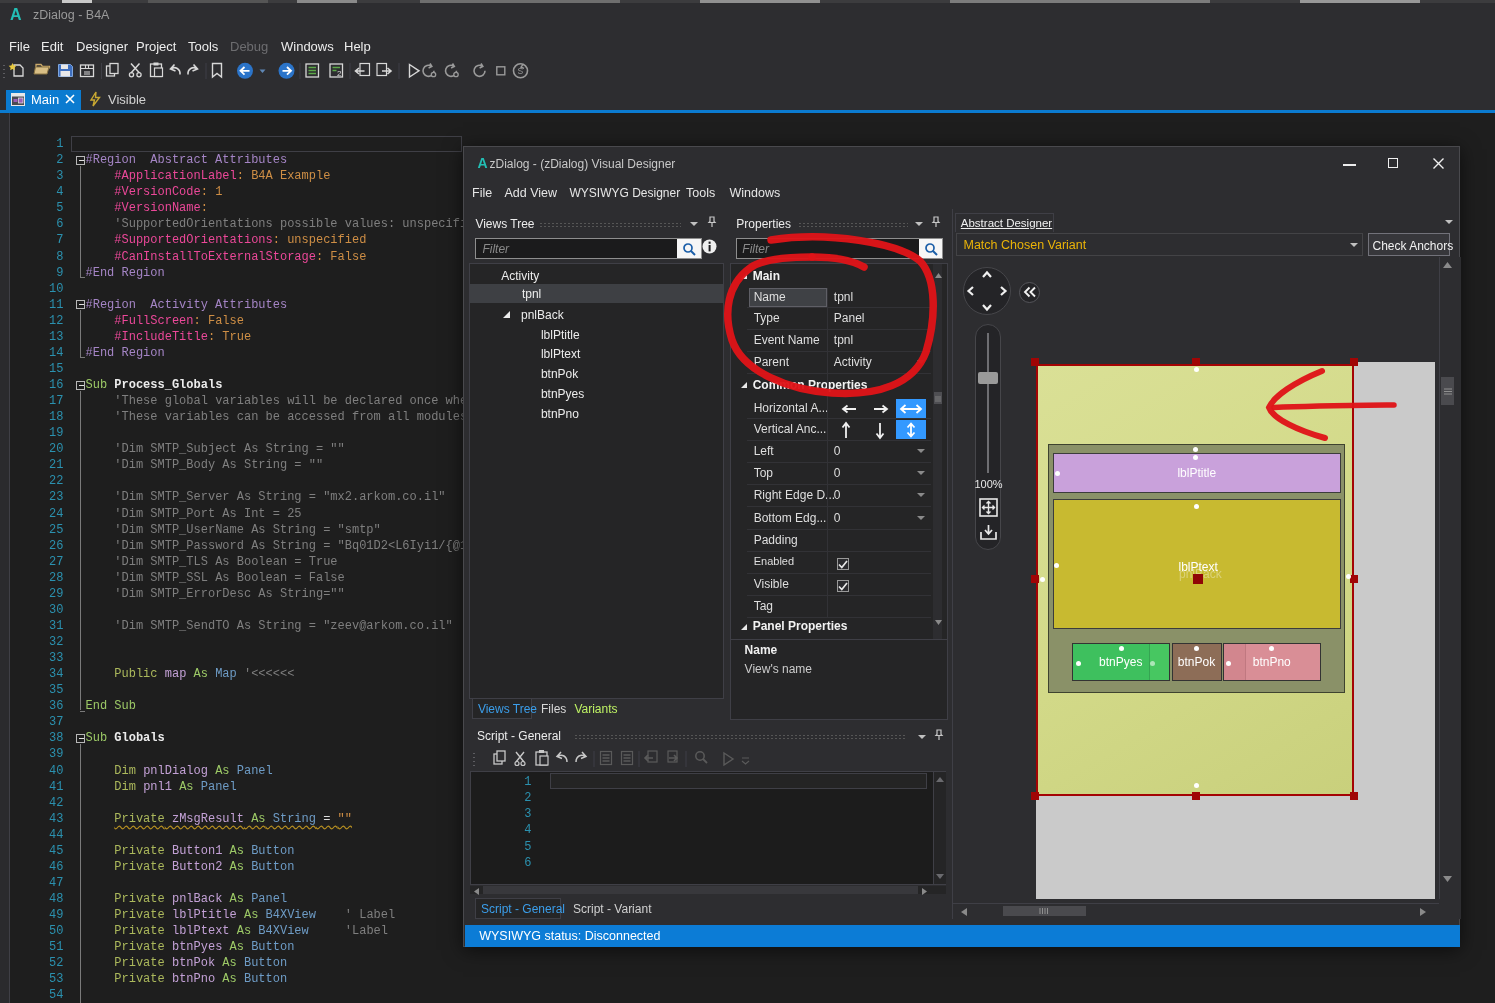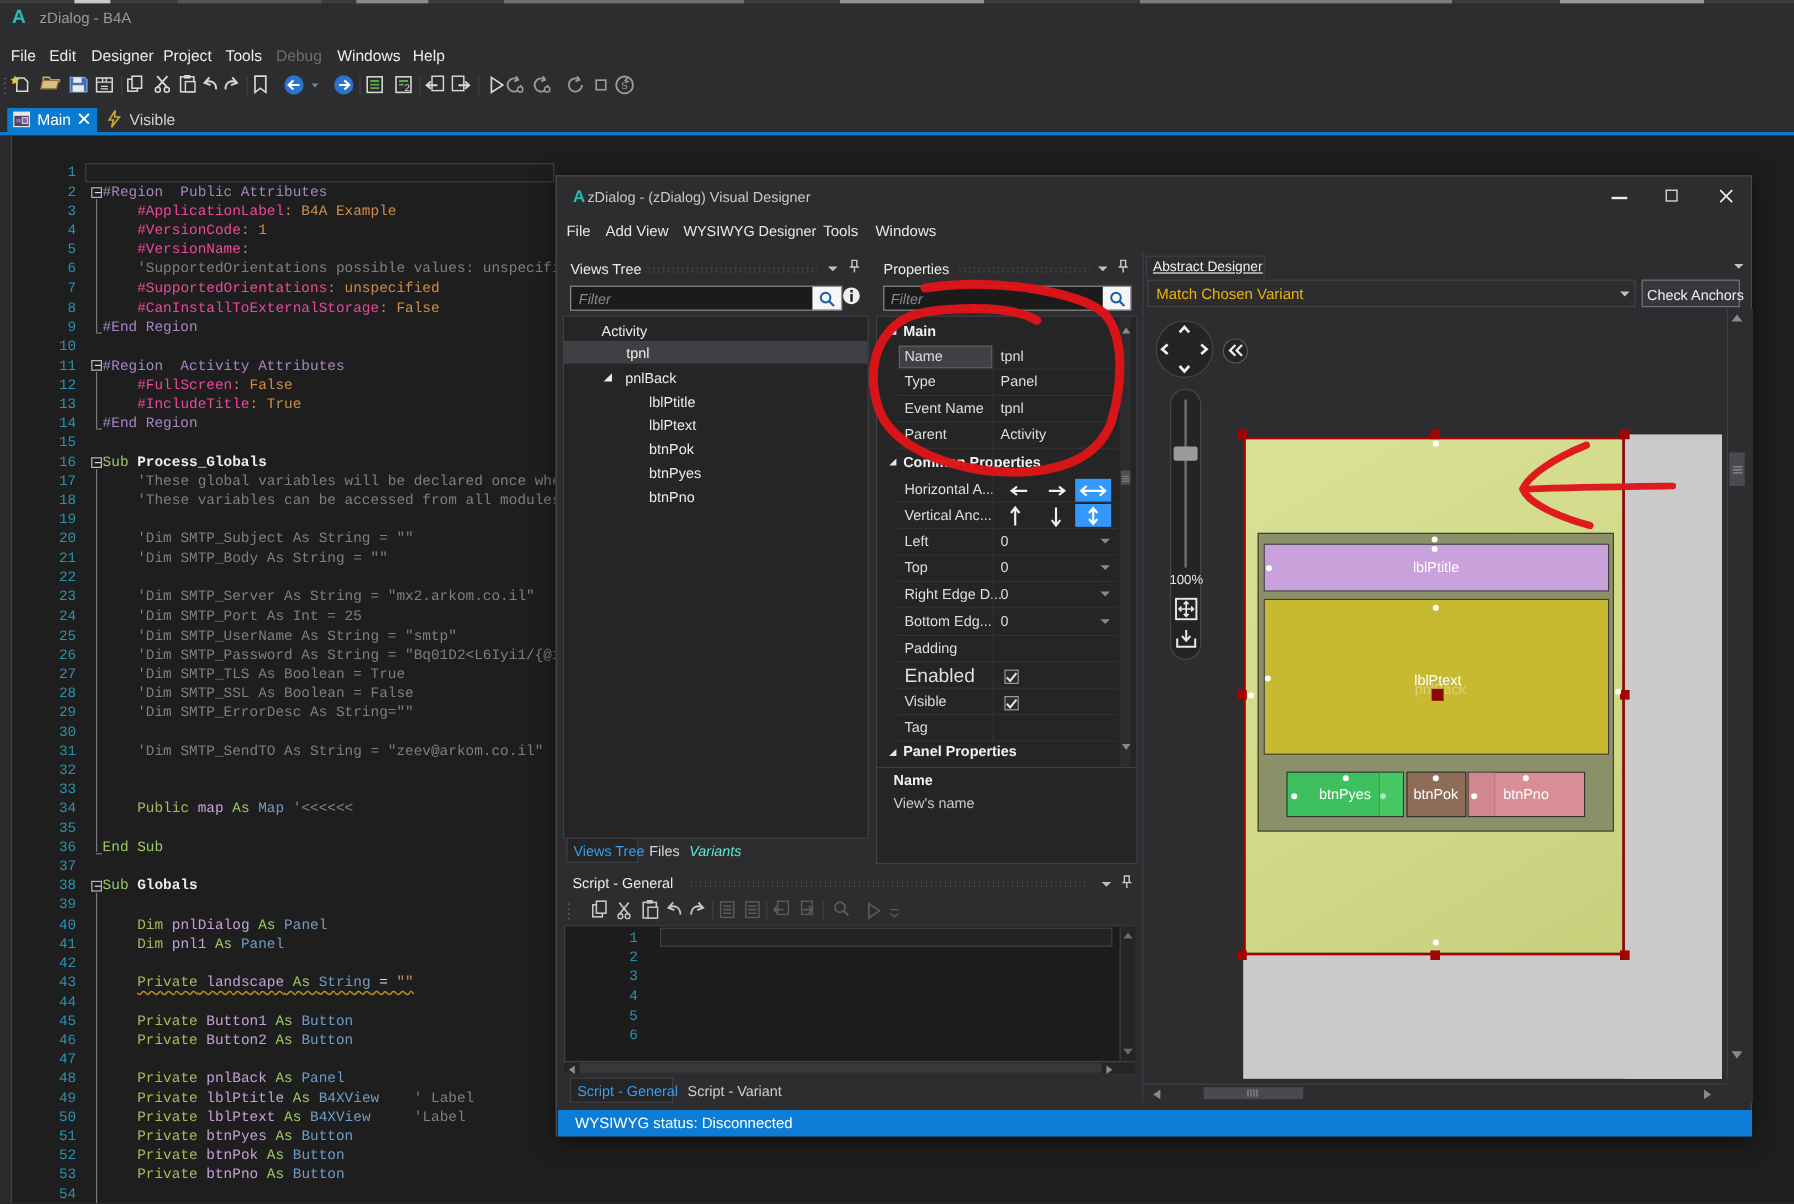--- a/index.html
+++ b/index.html
@@ -210,21 +210,21 @@
 46
 47
 48
 49
 50
 51
 52
 53
 54</div>
   <div id="codebody" class="abs">
-<span class="rg">#Region  Public Attributes</span>
+<span class="rg">#Region  Abstract Attributes</span>
     <span class="at">#ApplicationLabel</span><span class="or">: B4A Example</span>
     <span class="at">#VersionCode</span><span class="or">: 1</span>
     <span class="at">#VersionName</span><span class="or">: </span>
     <span class="cm">'SupportedOrientations possible values: unspecified, landscape or portrait.</span>
     <span class="at">#SupportedOrientations</span><span class="or">: unspecified</span>
     <span class="at">#CanInstallToExternalStorage</span><span class="or">: False</span>
 <span class="rg">#End Region</span>
 
 <span class="rg">#Region  Activity Attributes</span>
     <span class="at">#FullScreen</span><span class="or">: False</span>
@@ -251,21 +251,21 @@
 
     <span class="kv">Public</span> <span class="id">map</span> <span class="kw">As</span> <span class="ty">Map</span> <span class="cm">'&lt;&lt;&lt;&lt;&lt;&lt;</span>
 
 <span class="kw">End Sub</span>
 
 <span class="kw">Sub</span> <span class="bw">Globals</span>
 
     <span class="kv">Dim</span> <span class="id">pnlDialog</span> <span class="kw">As</span> <span class="ty">Panel</span>
     <span class="kv">Dim</span> <span class="id">pnl1</span> <span class="kw">As</span> <span class="ty">Panel</span>
 
-    <span class="wavy"><span class="kv">Private</span> <span class="id">landscape</span> <span class="kw">As</span> <span class="ty">String</span> = <span class="or">""</span></span>
+    <span class="wavy"><span class="kv">Private</span> <span class="id">zMsgResult</span> <span class="kw">As</span> <span class="ty">String</span> = <span class="or">""</span></span>
 
     <span class="kv">Private</span> <span class="id">Button1</span> <span class="kw">As</span> <span class="ty">Button</span>
     <span class="kv">Private</span> <span class="id">Button2</span> <span class="kw">As</span> <span class="ty">Button</span>
 
     <span class="kv">Private</span> <span class="id">pnlBack</span> <span class="kw">As</span> <span class="ty">Panel</span>
     <span class="kv">Private</span> <span class="id">lblPtitle</span> <span class="kw">As</span> <span class="ty">B4XView</span>    <span class="cm">' Label</span>
     <span class="kv">Private</span> <span class="id">lblPtext</span> <span class="kw">As</span> <span class="ty">B4XView</span>     <span class="cm">'Label</span>
     <span class="kv">Private</span> <span class="id">btnPyes</span> <span class="kw">As</span> <span class="ty">Button</span>
     <span class="kv">Private</span> <span class="id">btnPok</span> <span class="kw">As</span> <span class="ty">Button</span>
     <span class="kv">Private</span> <span class="id">btnPno</span> <span class="kw">As</span> <span class="ty">Button</span>
@@ -326,21 +326,21 @@
       </svg>
 <span class="abs" style="left:51.6px;top:99px;color:#ECECEC;font-size:12px;">pnlBack</span>
 <span class="abs" style="left:71.5px;top:118.9px;color:#ECECEC;font-size:12px;">lblPtitle</span>
 <span class="abs" style="left:71.5px;top:138.8px;color:#ECECEC;font-size:12px;">lblPtext</span>
 <span class="abs" style="left:71.5px;top:158.7px;color:#ECECEC;font-size:12px;">btnPok</span>
 <span class="abs" style="left:71.5px;top:178.6px;color:#ECECEC;font-size:12px;">btnPyes</span>
 <span class="abs" style="left:71.5px;top:198.5px;color:#ECECEC;font-size:12px;">btnPno</span>
 <div class="abs" style="left:3.1px;top:489.8px;width:59.2px;height:21px;background:#252526;border:1px solid #3F3F46"></div>
 <span class="abs" style="left:8.5px;top:493.5px;color:#3B9EEA;font-size:12px;">Views Tree</span>
 <span class="abs" style="left:71.6px;top:493.5px;color:#D8D8D8;font-size:12px;">Files</span>
-<span class="abs" style="left:105px;top:493.5px;color:#5eead4;font-size:12px;font-style:italic;">Variants</span>
+<span class="abs" style="left:105px;top:493.5px;color:#bef264;font-size:12px;">Variants</span>
 </div>
 <div class="panel" style="left:266.8px;top:61.7px;width:217.4px;height:511.3px;background:#2D2D30">
 <span class="phead" style="left:6px;top:8px;">Properties</span>
 <div class="dots" style="left:68px;top:13px;width:110px;"></div>
 <div class="pvee" style="left:185px;top:13px;"></div>
 <svg class="icon" style="left:201px;top:7px" width="10" height="12" viewBox="0 0 10 12">
         <path d="M3 1 h4 v4.5 l1 1 h-6 l1 -1 Z" fill="none" stroke="#C8C8C8" stroke-width="1.2"></path>
         <path d="M5 6.5 V11" stroke="#C8C8C8" stroke-width="1.2"></path>
       </svg>
 <div class="filterbox" style="left:5.6px;top:29.1px;width:206.7px;height:21.7px;"></div>
@@ -389,21 +389,21 @@
 <span class="abs" style="left:23.4px;top:279.6px;color:#DFDFDF;font-size:12px;">Right Edge D...</span>
 <span class="abs" style="left:103.5px;top:279.6px;color:#DFDFDF;font-size:12px;">0</span>
 <div class="pvee" style="left:187px;top:284.6px;border-top-color:#8A8A8A"></div>
 <div class="abs" style="left:16.7px;top:320.1px;width:184.0px;height:1px;background:#323236"></div>
 <span class="abs" style="left:23.4px;top:302.0px;color:#DFDFDF;font-size:12px;">Bottom Edg...</span>
 <span class="abs" style="left:103.5px;top:302.0px;color:#DFDFDF;font-size:12px;">0</span>
 <div class="pvee" style="left:187px;top:307.0px;border-top-color:#8A8A8A"></div>
 <div class="abs" style="left:16.7px;top:342.1px;width:184.0px;height:1px;background:#323236"></div>
 <span class="abs" style="left:23.4px;top:324.1px;color:#DFDFDF;font-size:12px;">Padding</span>
 <div class="abs" style="left:16.7px;top:364.4px;width:184.0px;height:1px;background:#323236"></div>
-<span class="abs" style="left:23.4px;top:346.2px;color:#DFDFDF;font-size:16px;">Enabled</span>
+<span class="abs" style="left:23.4px;top:346.2px;color:#DFDFDF;font-size:11px;">Enabled</span>
 <div class="abs" style="left:16.7px;top:386.3px;width:184.0px;height:1px;background:#323236"></div>
 <span class="abs" style="left:23.4px;top:368.4px;color:#DFDFDF;font-size:12px;">Visible</span>
 <div class="abs" style="left:16.7px;top:408.2px;width:184.0px;height:1px;background:#323236"></div>
 <span class="abs" style="left:23.4px;top:390.2px;color:#DFDFDF;font-size:12px;">Tag</span>
 <svg class="icon" style="left:9.5px;top:414.2px" width="8" height="8" viewBox="0 0 8 8">
         <path d="M7 1 L7 7 L1 7 Z" fill="#E8E8E8"></path>
       </svg>
       <span class="abs" style="left:22.4px;top:410.7px;color:#F2F2F2;font-size:12px;font-weight:bold;">Panel Properties</span>
 <div class="abs" style="left:96.4px;top:79.4px;width:1px;height:328.8px;background:#323236"></div>
 <svg class="icon" style="left:104px;top:194px" width="92" height="30" viewBox="0 0 92 30">

